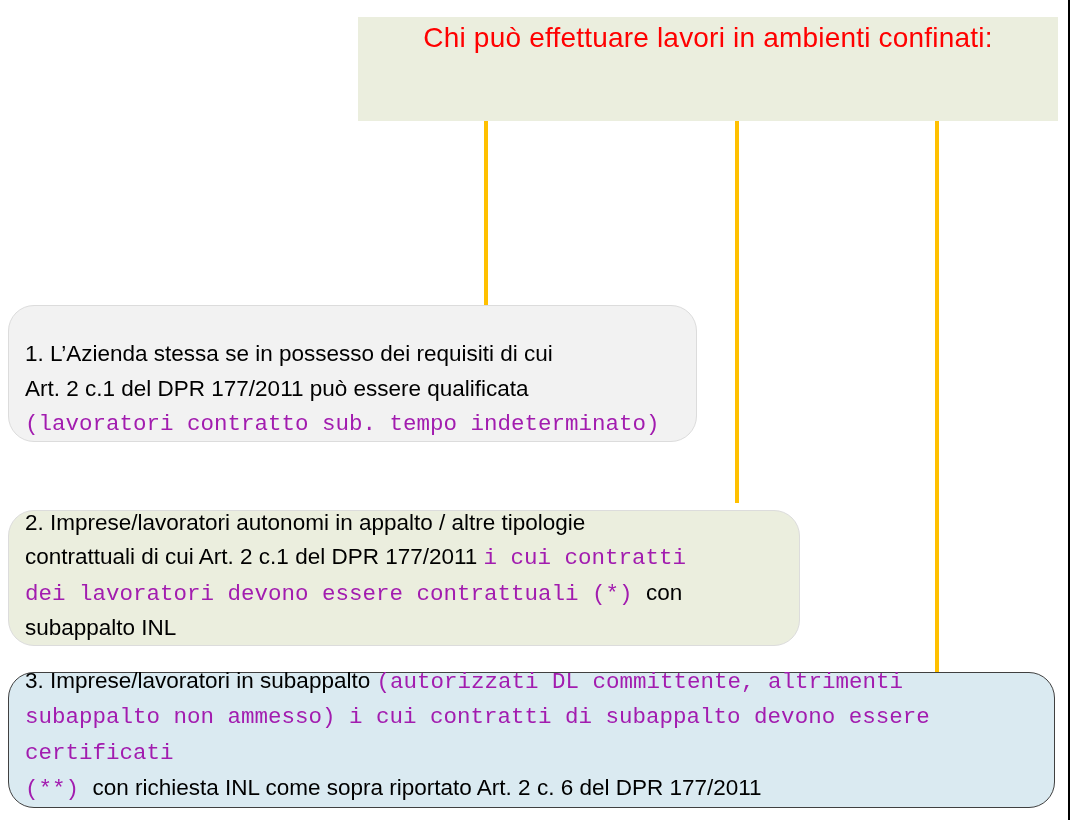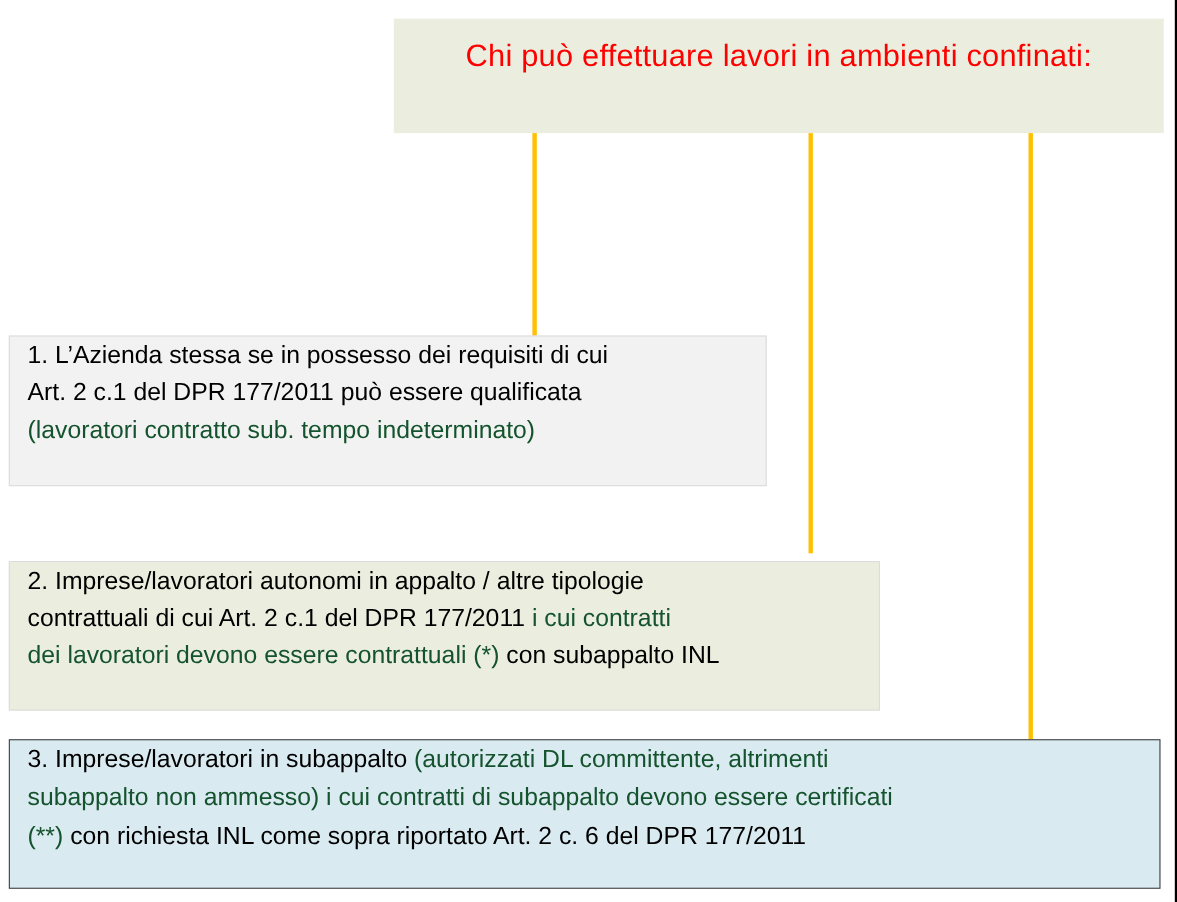--- a/index.html
+++ b/index.html
@@ -47,37 +47,38 @@
     background: #EBEEDE;
     border: none;
     display: flex;
     align-items: flex-start;
     justify-content: center;
   }
   .header-title {
     color: #FF0000;
     font-size: 28px;
     line-height: 1.15;
-    padding-top: 18px;
+    padding-top: 5px;
     white-space: nowrap;
     letter-spacing: 0.2px;
   }
 
   
   .content-box {
     display: flex;
-    align-items: flex-start;
+    align-items: flex-end;
+    border-radius: 26px;
   }
   .content-text {
     color: #000000;
     font-size: 22.5px;
     line-height: 1.52;
     padding: 0 16px;
   }
-  .content-text .red { color: #14532d; }
+  .content-text .red { color: #a21caf; font-family: Liberation Mono, monospace; }
 
   .box-1 {
     left: 8px;
     top: 305px;
     width: 689px;
     height: 137px;
     background: #F2F2F2;
     border: 1px solid #DCDCDC;
   }
   .box-2 {

